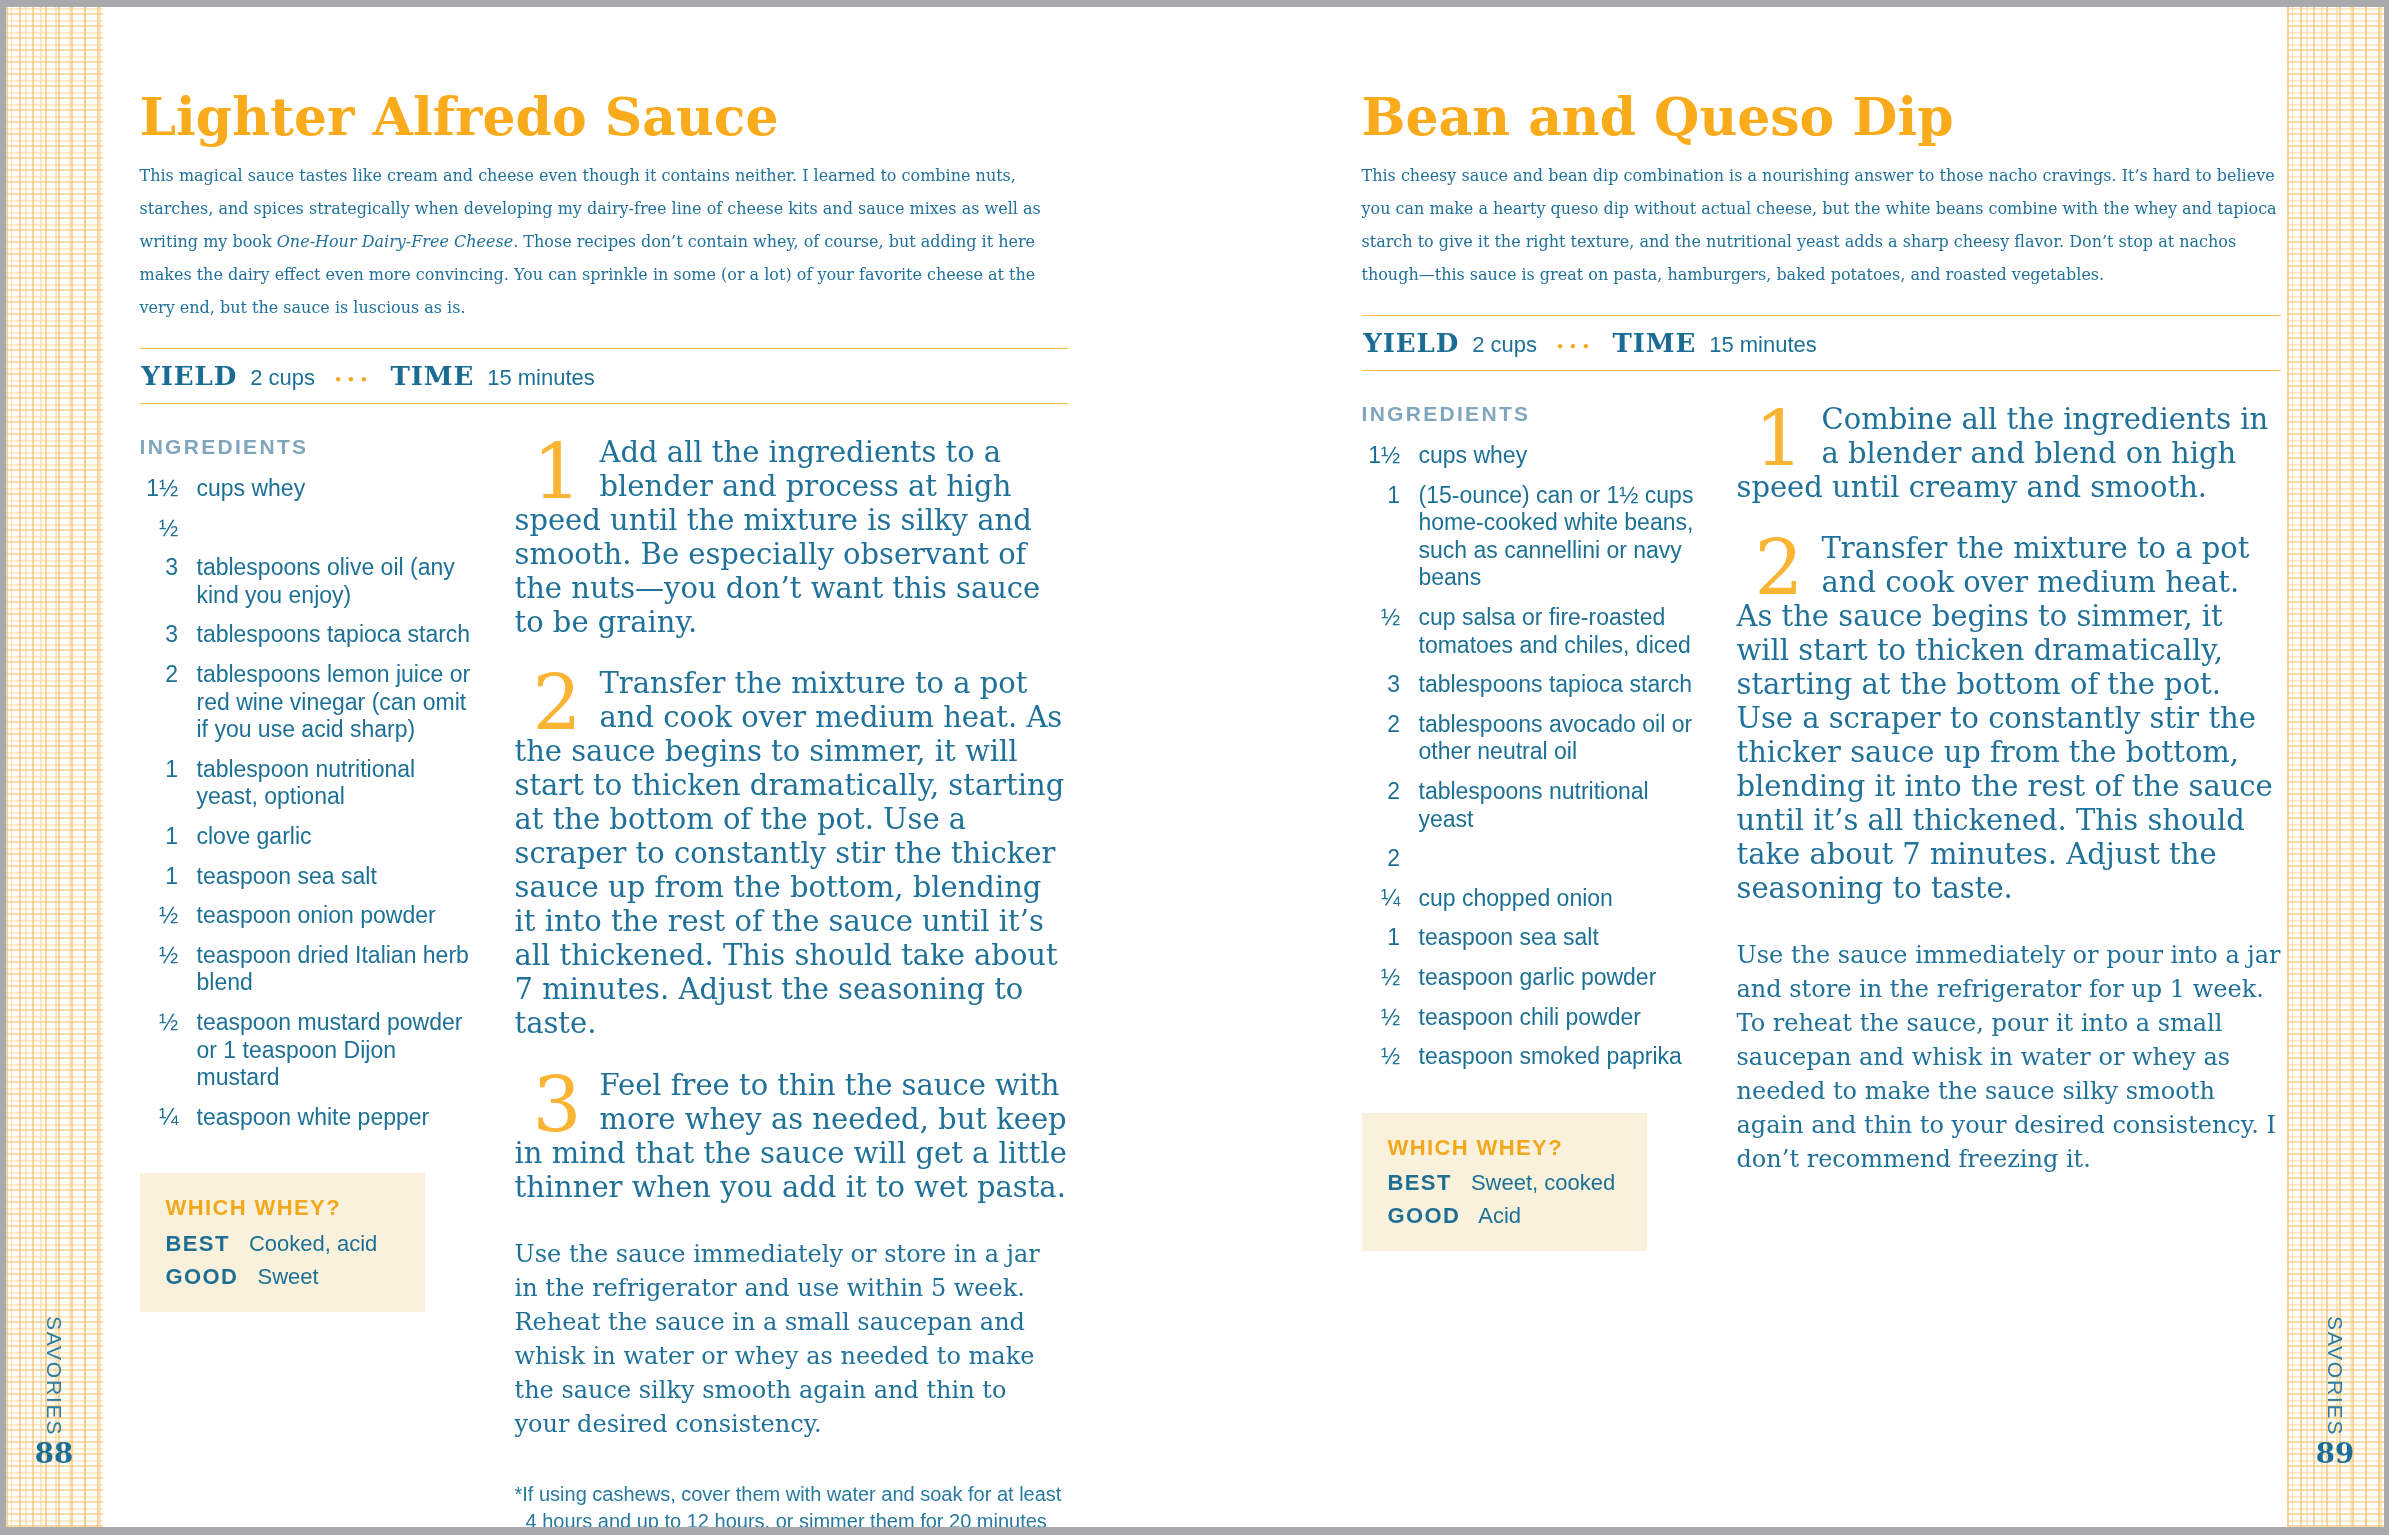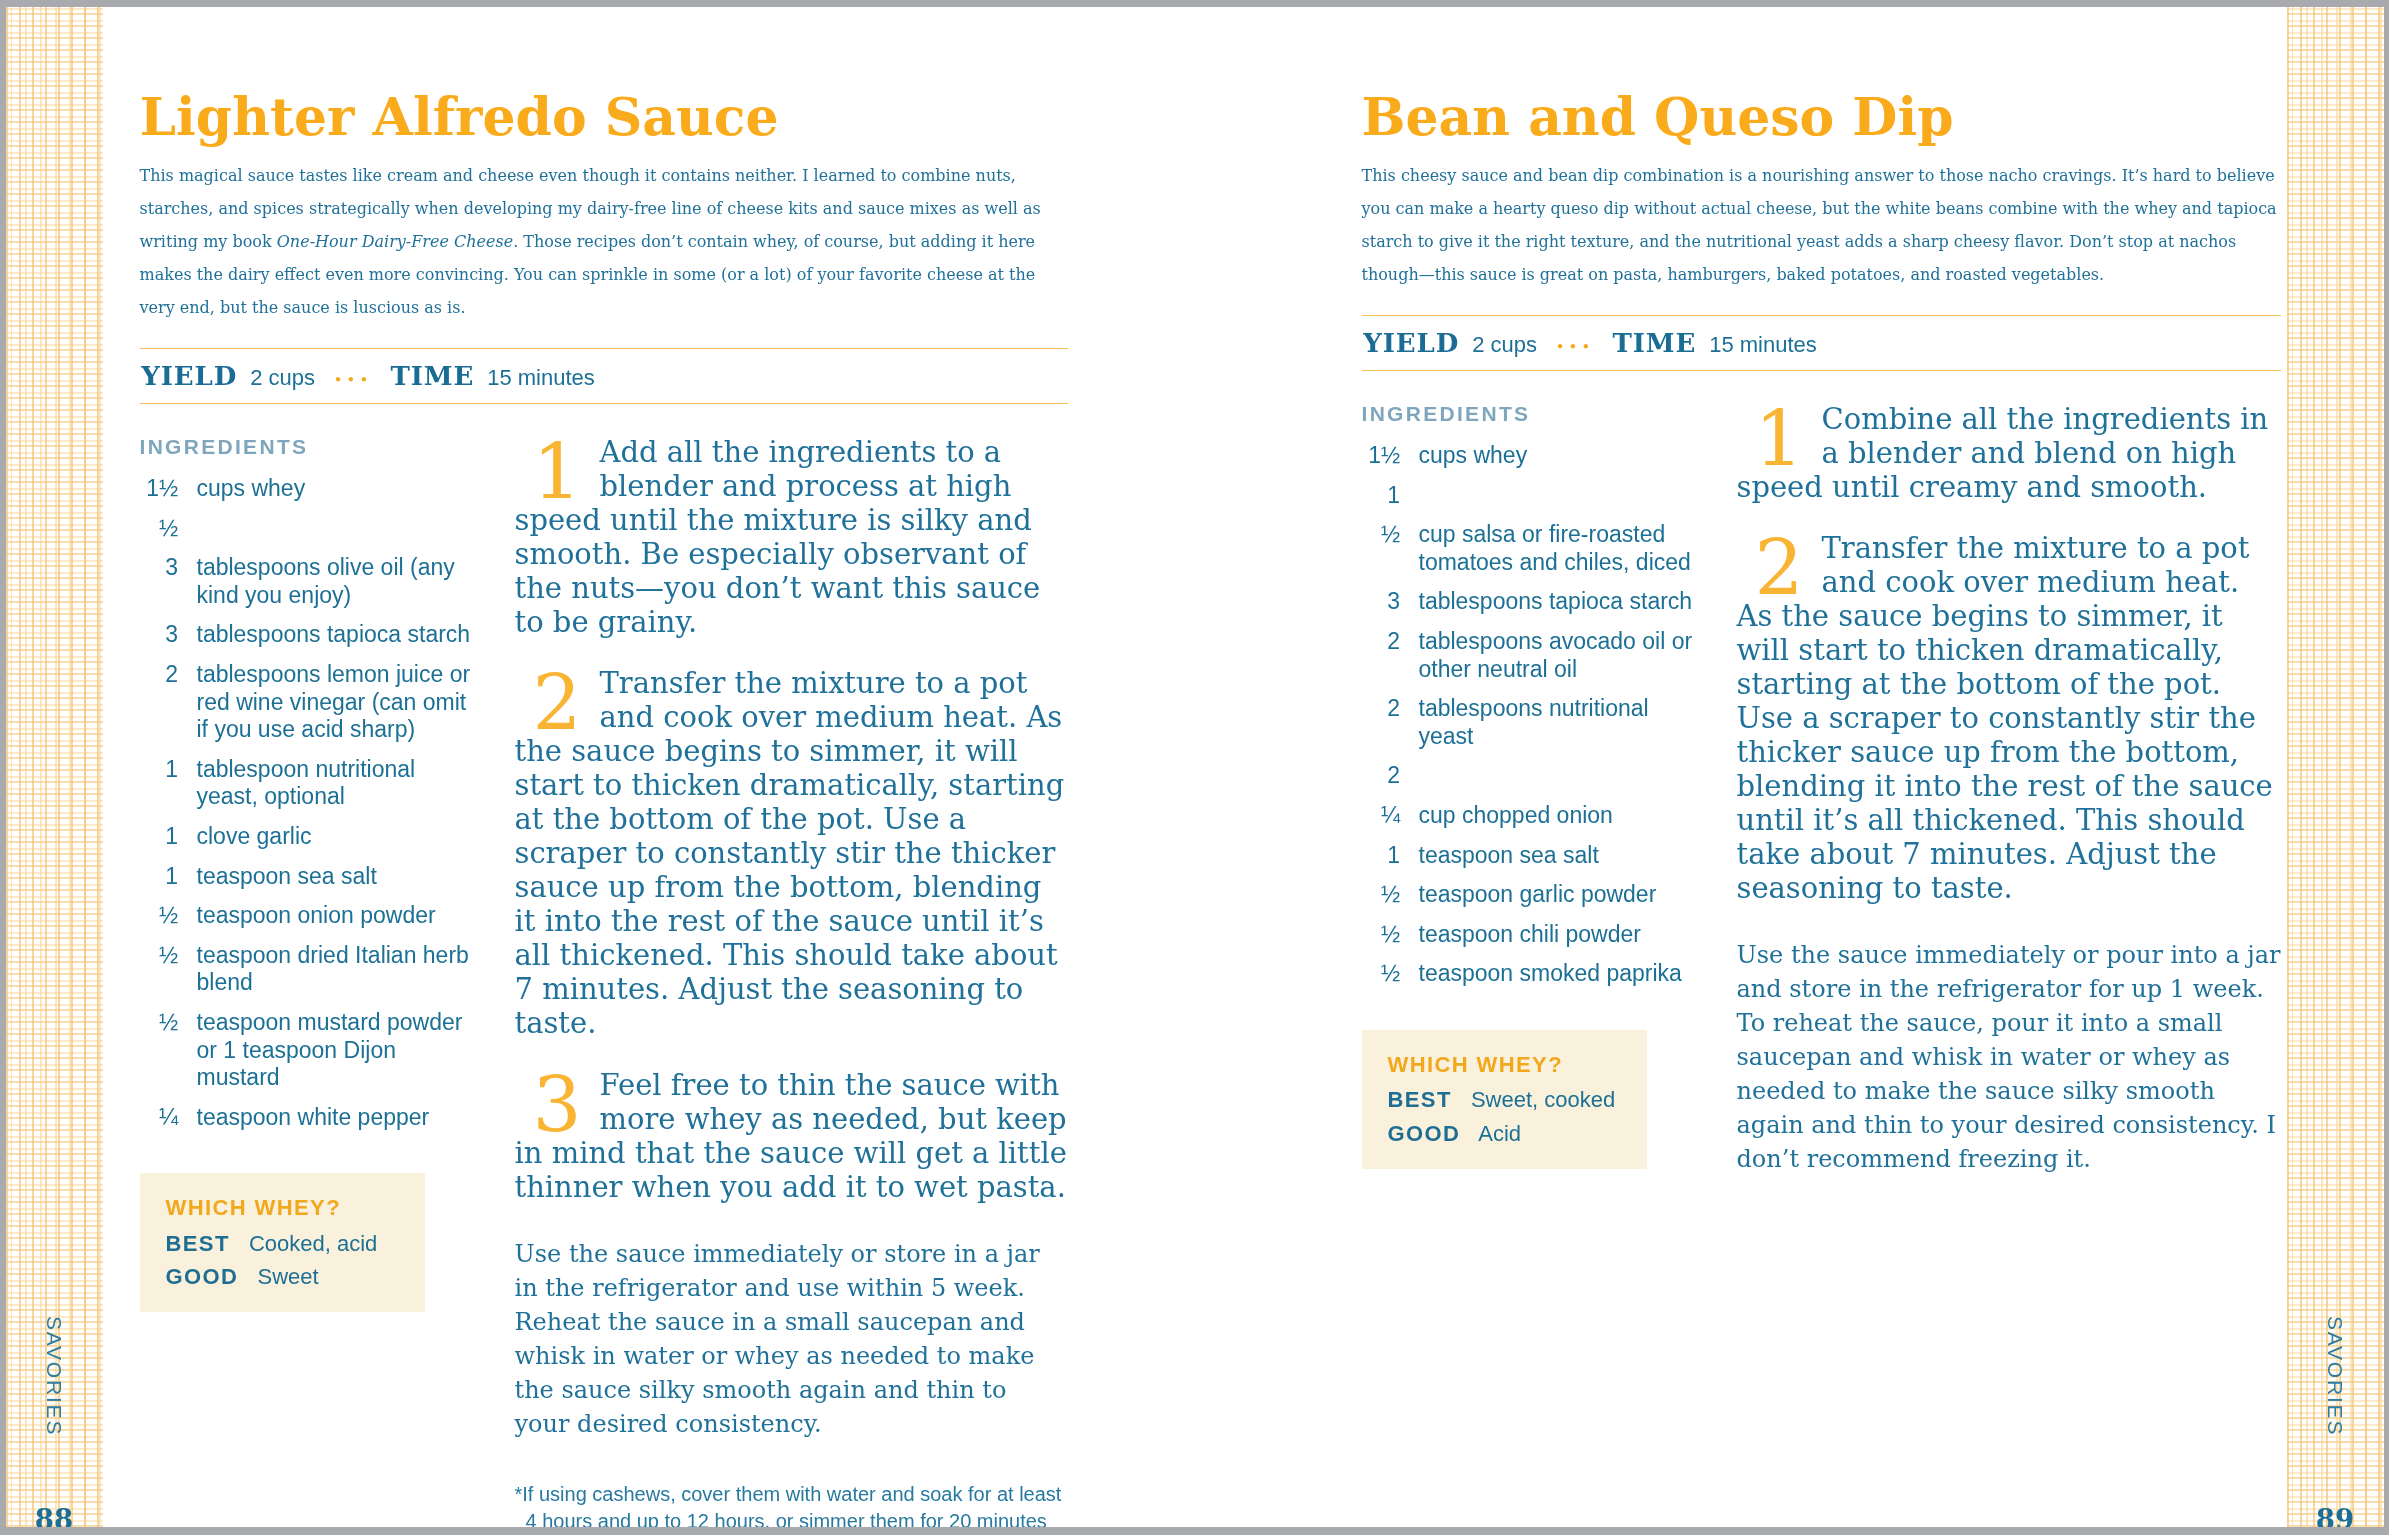--- a/index.html
+++ b/index.html
@@ -16,21 +16,21 @@
   
   .band{flex:0 0 97px;width:97px;position:relative;background-color:#fff;
     background-image:
       repeating-linear-gradient(90deg, rgba(245,196,118,.70) 0 1.8px, transparent 1.8px 13px),
       repeating-linear-gradient(90deg, rgba(248,210,140,.55) 4.6px 6.4px, transparent 6.4px 19.3px),
       repeating-linear-gradient(0deg,  rgba(245,196,118,.60) 0 1.8px, transparent 1.8px 12px),
       repeating-linear-gradient(0deg,  rgba(249,216,152,.50) 5.5px 7.4px, transparent 7.4px 17.5px);}
   .vlabel{position:absolute;top:1309px;left:50%;transform:translateX(-50%);
           writing-mode:vertical-rl;font-family:"Liberation Sans",sans-serif;
           font-size:21px;letter-spacing:1.8px;color:var(--side-blue);}
-  .pagenum{position:absolute;top:1496px;left:0;width:100%;text-align:center;
+  .pagenum{position:absolute;top:1430px;left:0;width:100%;text-align:center;
            font-weight:bold;font-size:27.6px;color:var(--pg-blue);}
   
   .page{flex:0 0 1092px;width:1092px;box-sizing:border-box;padding-top:81px;}
   .page-left{padding-left:37px;padding-right:127px;}
   .page-right{padding-left:167px;padding-right:5.5px;}
   .title{margin:0;font-size:52px;font-weight:bold;color:var(--orange);line-height:1.1;}
   .intro{margin:13px 0 0;font-size:16px;line-height:33px;color:var(--blue);}
   .it{font-style:italic;}
   .yieldbar{margin-top:24px;border-top:1.8px solid var(--rule);border-bottom:1.8px solid var(--rule);
             padding:12px 1.8px;display:flex;align-items:baseline;}
@@ -196,20 +196,21 @@
       <div class="ingcol">
         <div class="inghead">INGREDIENTS</div>
         <div>
   <div class="ing">
     <span class="qty">1½</span>
     <span class="iname">cups whey</span>
   </div>
 
   <div class="ing">
     <span class="qty">1</span>
+    <span class="iname">(15-ounce) can or 1½ cups home-cooked white beans, such as cannellini or navy beans</span>
   </div>
 
   <div class="ing">
     <span class="qty">½</span>
     <span class="iname">cup salsa or fire-roasted tomatoes and chiles, diced</span>
   </div>
 
   <div class="ing">
     <span class="qty">3</span>
     <span class="iname">tablespoons tapioca starch</span>

